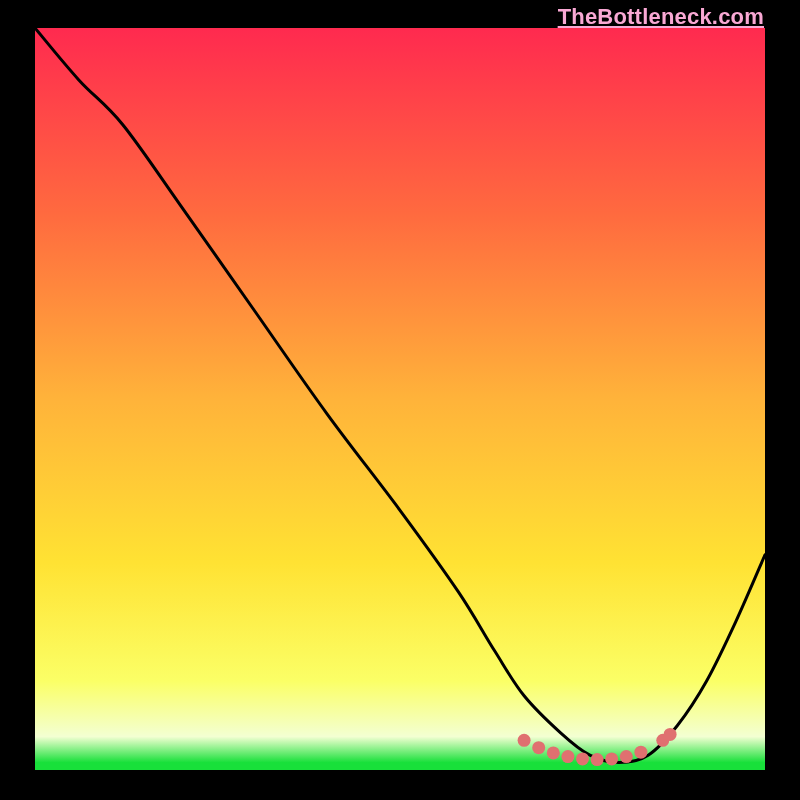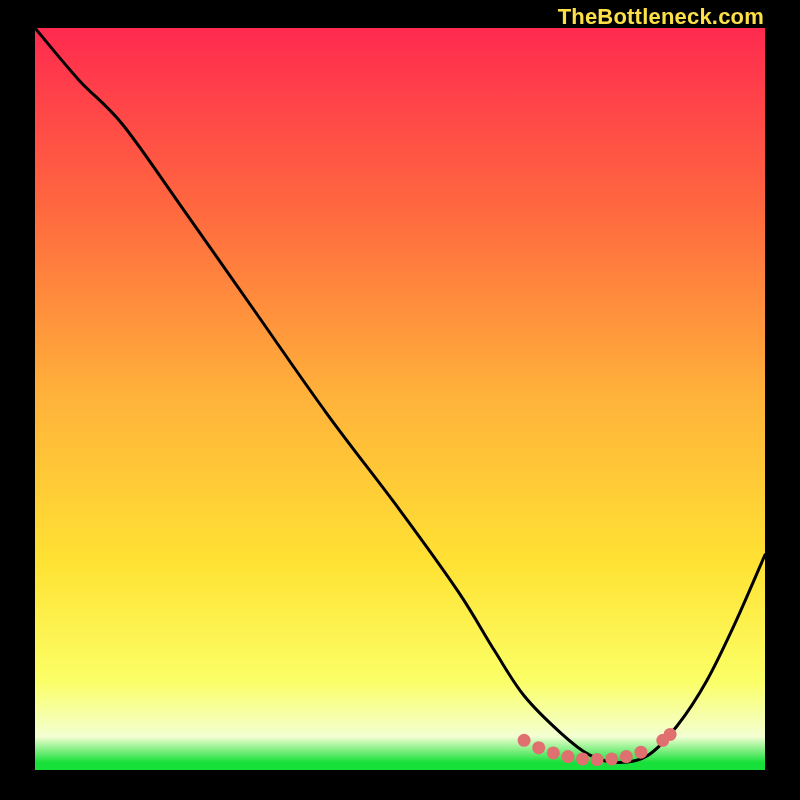--- a/index.html
+++ b/index.html
@@ -25,22 +25,23 @@
     width: 730px;
     height: 742px;
   }
   .watermark {
     position: absolute;
     top: 4px;
     right: 36px;
     font-family: Arial, Helvetica, sans-serif;
     font-size: 22px;
     font-weight: 600;
-    color: #fde047;
+    color: #f9a8d4;
     letter-spacing: 0.2px;
+    text-decoration: underline;
   }
 </style>
 </head>
 <body>
 
 <div class="frame">
   <div class="watermark">TheBottleneck.com</div>
   <svg class="plot" viewBox="0 0 730 742" preserveAspectRatio="none">
     <defs>
       <linearGradient id="bg-grad" x1="0" y1="0" x2="0" y2="1">

